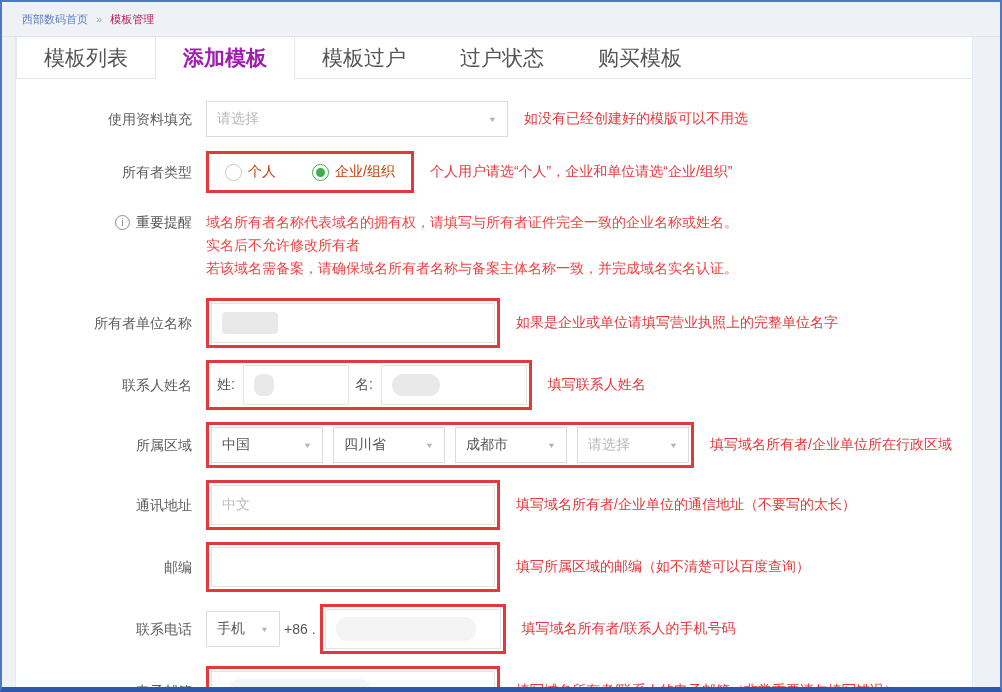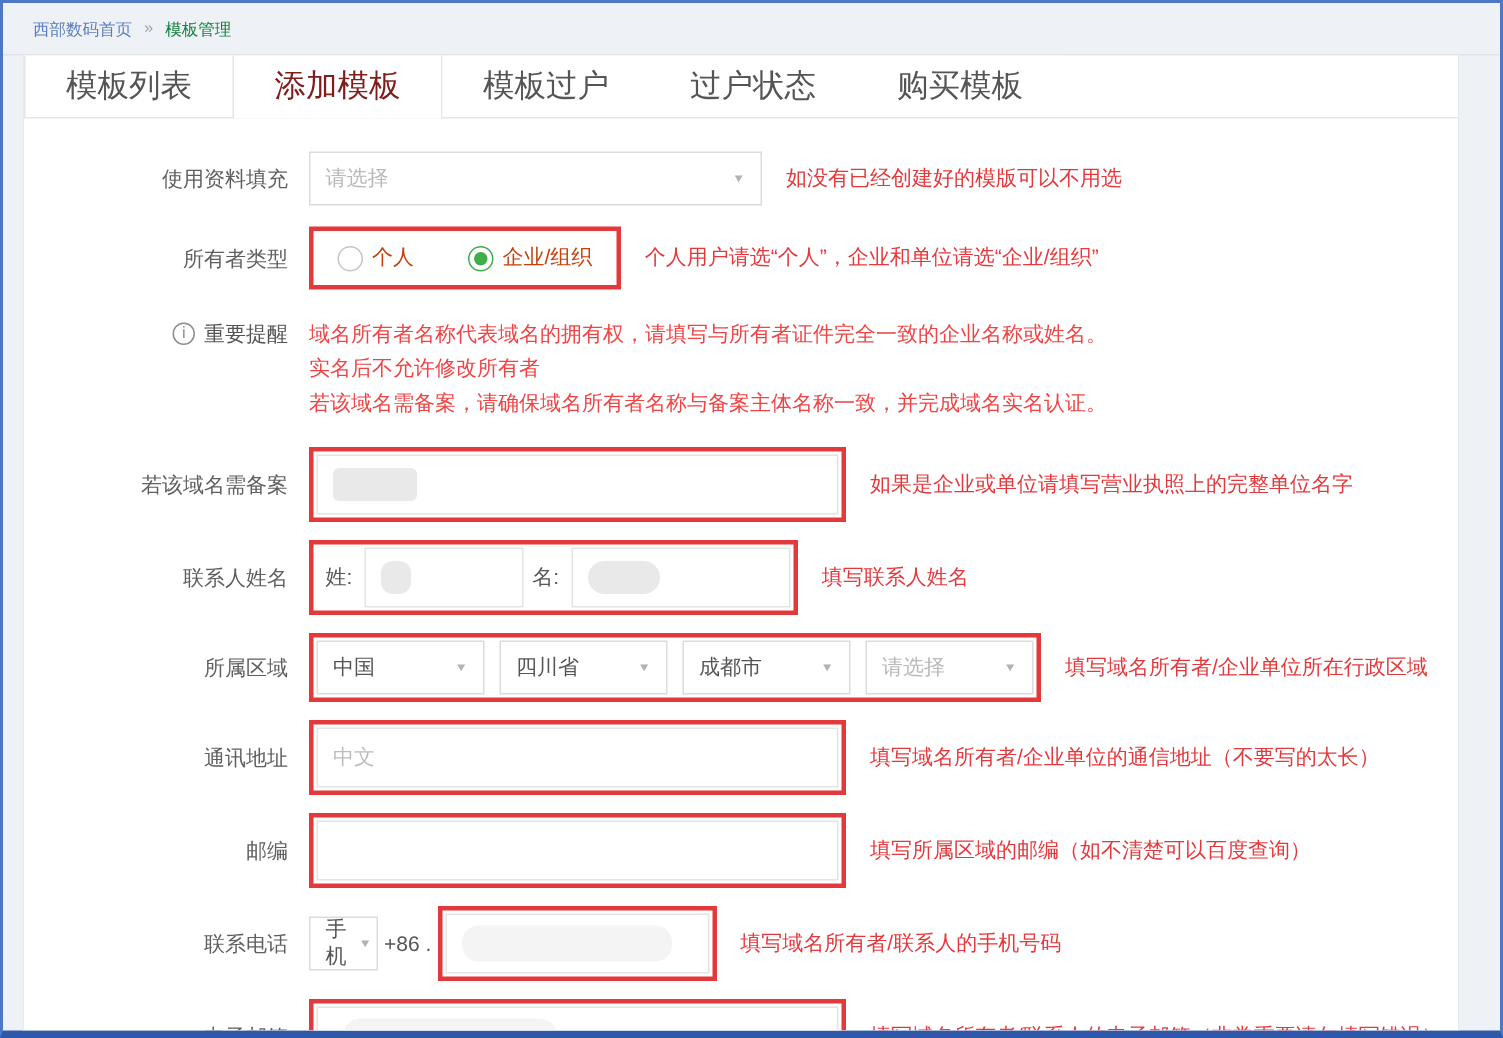--- a/index.html
+++ b/index.html
@@ -7,52 +7,52 @@
     width:1002px;height:692px;box-sizing:border-box;overflow:hidden;
     background:#eef1f5;
     border:2px solid #4f78c4;border-bottom:5px solid #3058aa;
     font-family:"Liberation Sans","DejaVu Sans",sans-serif;
   }
   
   .breadcrumb{height:34px;display:flex;align-items:center;gap:8px;
     padding-left:20px;font-size:11px;background:#eef1f5;border-bottom:1px solid #dfe3ea}
   .bc-home{color:#5b7ec1;cursor:pointer}
   .bc-sep{color:#9aa0a8}
-  .bc-cur{color:#15803d}
+  .bc-cur{color:#be185d}
   
   .panel{margin:0 27px 0 13px;background:#fff;height:650px;box-sizing:border-box;
     border-left:1px solid #e5e8ed;border-right:1px solid #e5e8ed;overflow:hidden}
   
   .tabs{display:flex;border-bottom:1px solid #e6e6e6;height:41px}
   .tab{padding:0 27px;line-height:41px;font-size:21px;color:#555;cursor:pointer;background:#fff;position:relative}
   .tab.boxed-l{border-left:1px solid #e6e6e6}
   .tab.boxed-r{border-right:1px solid #e6e6e6}
-  .tab.active{font-weight:normal;color:#7f1d1d}
+  .tab.active{font-weight:bold;color:#a21caf}
   .tab.active::after{content:"";position:absolute;left:0;right:0;bottom:-1px;height:1px;background:#fff}
   
   .form{padding-top:20px;font-size:14px}
   .row{display:flex;align-items:center;margin-bottom:12px}
   .row.top{align-items:flex-start}
   .lbl{flex:0 0 176px;text-align:right;margin-right:14px;color:#5f5f5f;line-height:40px;white-space:nowrap}
   .hint{color:#e4393c;margin-left:16px;white-space:nowrap}
   
   .sel{box-sizing:border-box;border:1px solid #dcdcdc;height:36px;background:#fff;
     display:flex;align-items:center;justify-content:space-between;padding:0 10px;color:#555;cursor:pointer}
   .sel .ph{color:#b9b9b9}
   .caret{color:#b3b3b3;font-size:9px;margin-left:8px;transform:scaleY(.85)}
   .sel-main{width:302px}
   .sel-region{width:112px}
-  .sel-phone{width:46px}
+  .sel-phone{width:74px}
   
   .redbox{border:3px solid #e4393c;padding:2px;display:inline-flex;align-items:center;background:#fff;box-sizing:border-box}
   .redbox.padded{padding:9px 16px;gap:36px}
   .input{box-sizing:border-box;border:1px solid #e4e4e4;height:40px;display:flex;align-items:center;
     padding:0 10px;background:#fff;color:#555}
   .input .phtext{color:#bdbdbd}
-  .w300{width:348px}.w176{width:176px}.w106{width:106px}.w146{width:146px}
+  .w300{width:284px}.w176{width:176px}.w106{width:106px}.w146{width:146px}
   
   .radio-opt{display:flex;align-items:flex-end;gap:6px;color:#c2410c;cursor:pointer}
   .rdot{width:17px;height:17px;border-radius:50%;border:1px solid #c6c6c6;box-sizing:border-box;position:relative;background:#fff}
   .radio-opt.checked .rdot{border-color:#3fae49}
   .radio-opt.checked .rdot::after{content:"";position:absolute;inset:3px;border-radius:50%;background:#3fae49}
   
   .row.notice{margin:18px 0 18px 0}
   .notice-lbl{flex:0 0 176px;display:flex;align-items:center;justify-content:flex-end;gap:6px;
     color:#555;margin-right:14px;line-height:23px;white-space:nowrap}
   .info-i{width:15px;height:15px;border-radius:50%;border:1px solid #8d8d8d;color:#8d8d8d;
@@ -119,21 +119,21 @@
         <span>重要提醒</span>
       </div>
       <div class="notice-text">
         <div>域名所有者名称代表域名的拥有权，请填写与所有者证件完全一致的企业名称或姓名。</div>
         <div>实名后不允许修改所有者</div>
         <div>若该域名需备案，请确保域名所有者名称与备案主体名称一致，并完成域名实名认证。</div>
       </div>
     </div>
 
     <div class="row">
-      <div class="lbl">若该域名需备案</div>
+      <div class="lbl">所有者单位名称</div>
       <div class="redbox">
         <div class="input w300">
           <span class="blob"></span>
         </div>
       </div>
       <div class="hint">如果是企业或单位请填写营业执照上的完整单位名字</div>
     </div>
 
     <div class="row">
       <div class="lbl">联系人姓名</div>

